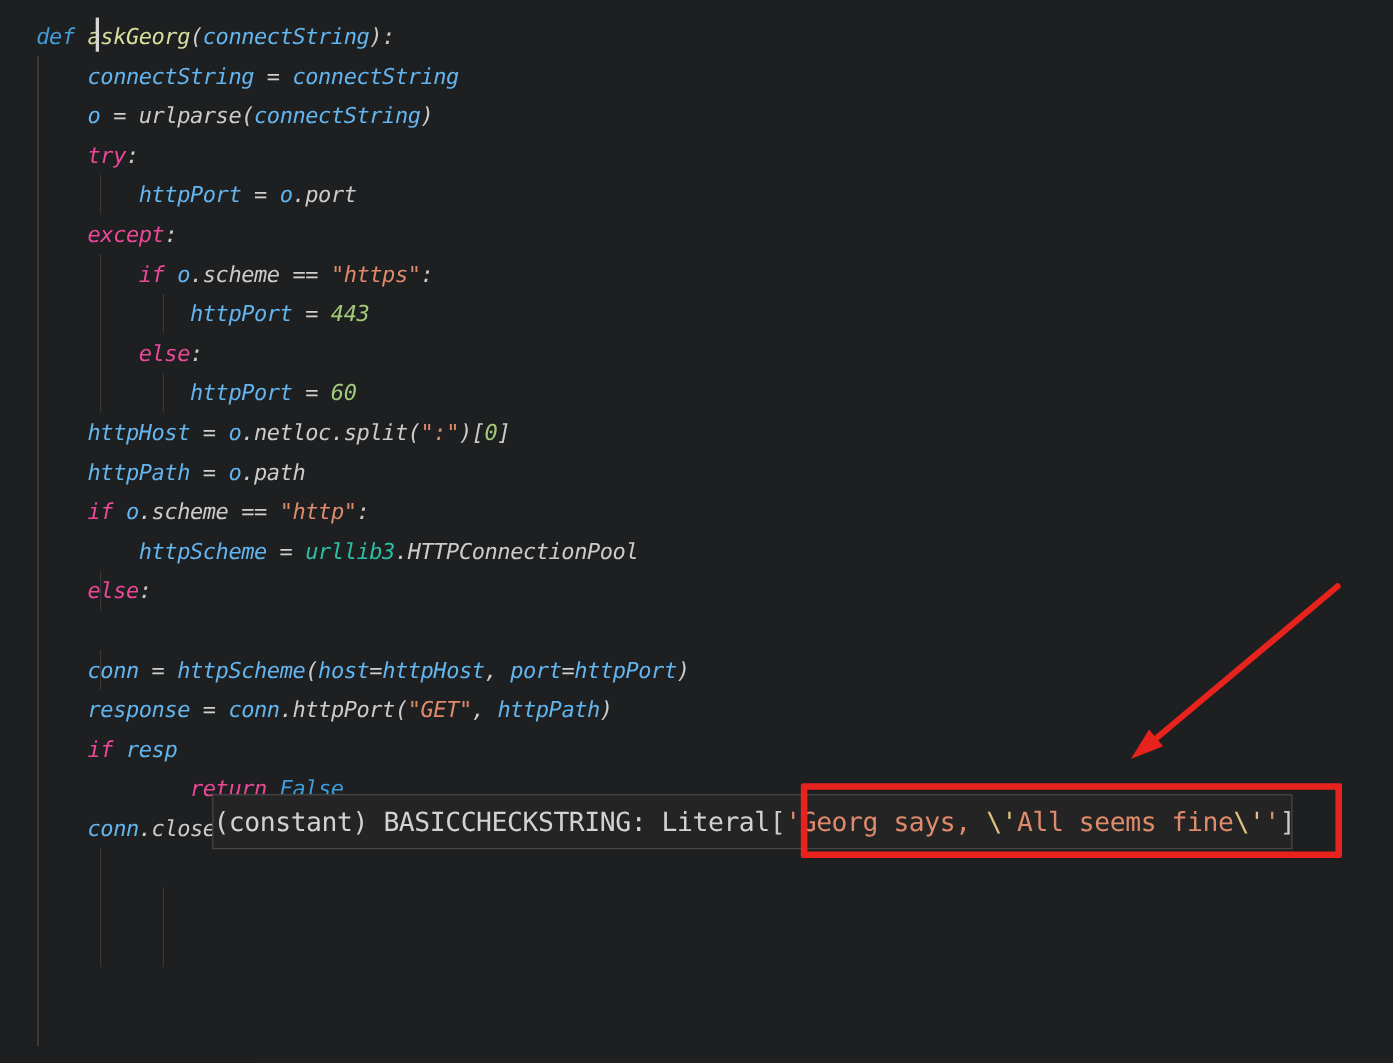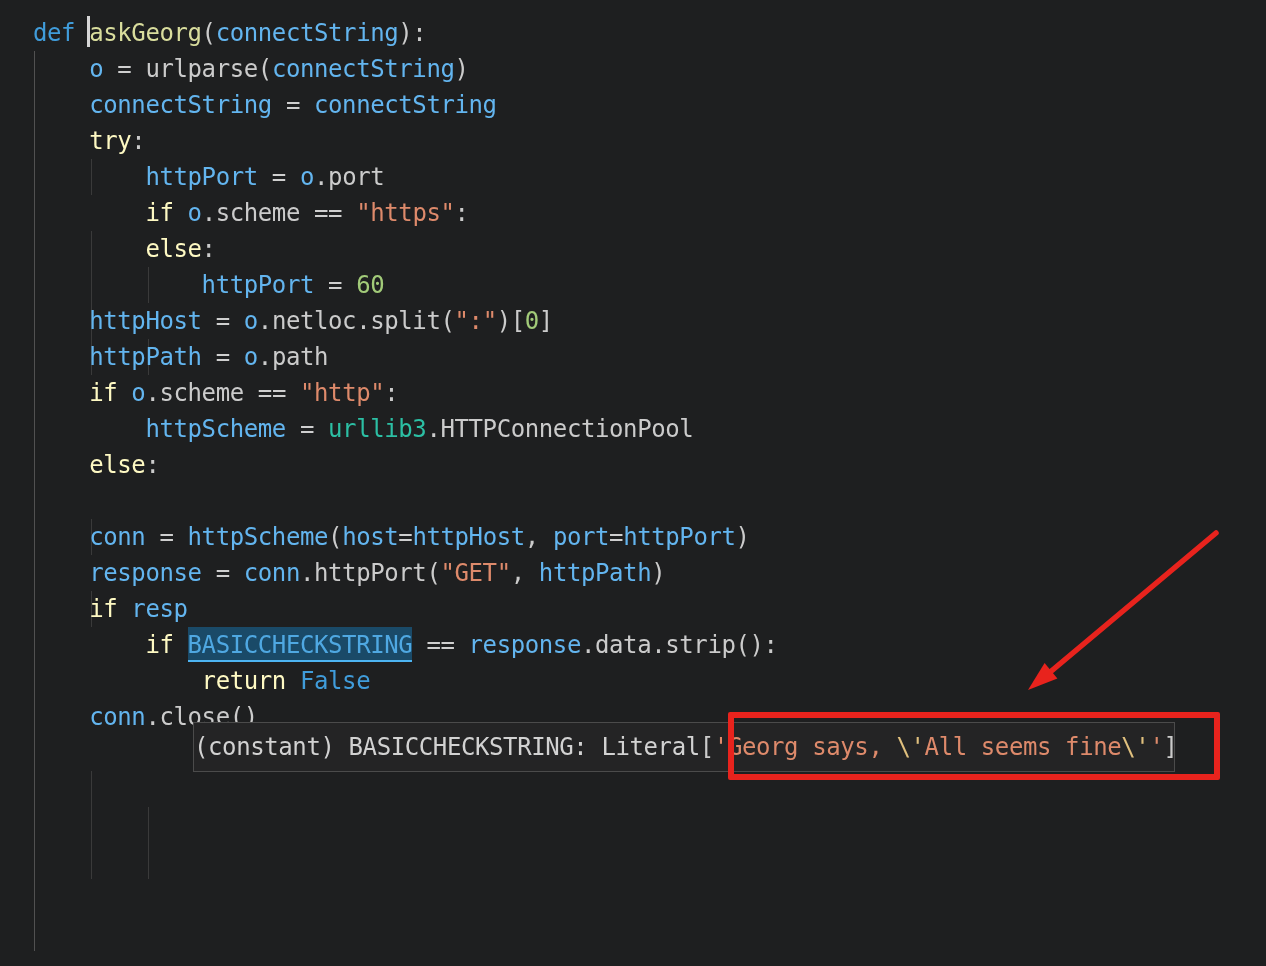--- a/index.html
+++ b/index.html
@@ -4,27 +4,27 @@
 <style>
   html,body{margin:0;padding:0;background:#1e1f20;}
   .screen{
     position:relative;width:1266px;height:966px;overflow:hidden;
     background:#1e1f20;
     font-family:"DejaVu Sans Mono","Liberation Mono",monospace;
   }
   
   #code-lines{position:absolute;left:0;top:15px;width:1266px;z-index:2;}
   .code-line{
-    height:36px;line-height:36px;font-size:24px;white-space:pre;
-    padding-left:33px;letter-spacing:-0.4px;
+    height:36px;line-height:36px;font-size:20px;white-space:pre;
+    padding-left:33px;letter-spacing:-0.4px;font-style:italic;
   }
   .tk-ws,.tk-pl{color:#cbcbcb}
   .tk-op{color:#cfcfcf}
   .tk-kw{color:#409cda}
-  .tk-ct{color:#fef9c3}
+  .tk-ct{color:#ec4899}
   .tk-fn{color:#d9dd9d}
   .tk-va{color:#63b5ef}
   .tk-co{color:#28b3f0}
   .tk-st{color:#de8a6b}
   .tk-es{color:#e0c07e}
   .tk-nu{color:#a2cb79}
   .tk-cl{color:#2cbfa4}
   .tk-hd{color:#d2d2d2}
   .tk-lk{
     color:#4fa8e2;background:#1a4a68;
@@ -66,37 +66,38 @@
   <div class="guide" style="left:91px;top:231px;height:144px"></div>
   <div class="guide" style="left:91px;top:519px;height:36px"></div>
   <div class="guide" style="left:91px;top:591px;height:36px"></div>
   <div class="guide" style="left:91px;top:771px;height:108px"></div>
   <div class="guide" style="left:148px;top:267px;height:36px"></div>
   <div class="guide" style="left:148px;top:339px;height:36px"></div>
   <div class="guide" style="left:148px;top:807px;height:72px"></div>
 
   <div id="code-lines">
       <div class="code-line"><span class="tk-kw">def </span><span class="tk-fn">askGeorg</span><span class="tk-pl">(</span><span class="tk-va">connectString</span><span class="tk-pl">):</span></div>
+      <div class="code-line"><span class="tk-ws">    </span><span class="tk-va">connectString</span><span class="tk-op"> = </span><span class="tk-va">connectString</span></div>
       <div class="code-line"><span class="tk-ws">    </span><span class="tk-va">o</span><span class="tk-op"> = </span><span class="tk-pl">urlparse(</span><span class="tk-va">connectString</span><span class="tk-pl">)</span></div>
-      <div class="code-line"><span class="tk-ws">    </span><span class="tk-va">connectString</span><span class="tk-op"> = </span><span class="tk-va">connectString</span></div>
       <div class="code-line"><span class="tk-ws">    </span><span class="tk-ct">try</span><span class="tk-pl">:</span></div>
       <div class="code-line"><span class="tk-ws">        </span><span class="tk-va">httpPort</span><span class="tk-op"> = </span><span class="tk-va">o</span><span class="tk-pl">.port</span></div>
+      <div class="code-line"><span class="tk-ws">    </span><span class="tk-ct">except</span><span class="tk-pl">:</span></div>
       <div class="code-line"><span class="tk-ws">        </span><span class="tk-ct">if </span><span class="tk-va">o</span><span class="tk-pl">.scheme </span><span class="tk-op">== </span><span class="tk-st">"https"</span><span class="tk-pl">:</span></div>
+      <div class="code-line"><span class="tk-ws">            </span><span class="tk-va">httpPort</span><span class="tk-op"> = </span><span class="tk-nu">443</span></div>
       <div class="code-line"><span class="tk-ws">        </span><span class="tk-ct">else</span><span class="tk-pl">:</span></div>
       <div class="code-line"><span class="tk-ws">            </span><span class="tk-va">httpPort</span><span class="tk-op"> = </span><span class="tk-nu">60</span></div>
       <div class="code-line"><span class="tk-ws">    </span><span class="tk-va">httpHost</span><span class="tk-op"> = </span><span class="tk-va">o</span><span class="tk-pl">.netloc.split(</span><span class="tk-st">":"</span><span class="tk-pl">)[</span><span class="tk-nu">0</span><span class="tk-pl">]</span></div>
       <div class="code-line"><span class="tk-ws">    </span><span class="tk-va">httpPath</span><span class="tk-op"> = </span><span class="tk-va">o</span><span class="tk-pl">.path</span></div>
       <div class="code-line"><span class="tk-ws">    </span><span class="tk-ct">if </span><span class="tk-va">o</span><span class="tk-pl">.scheme </span><span class="tk-op">== </span><span class="tk-st">"http"</span><span class="tk-pl">:</span></div>
       <div class="code-line"><span class="tk-ws">        </span><span class="tk-va">httpScheme</span><span class="tk-op"> = </span><span class="tk-cl">urllib3</span><span class="tk-pl">.HTTPConnectionPool</span></div>
       <div class="code-line"><span class="tk-ws">    </span><span class="tk-ct">else</span><span class="tk-pl">:</span></div>
       <div class="code-line"></div>
       <div class="code-line"><span class="tk-ws">    </span><span class="tk-va">conn</span><span class="tk-op"> = </span><span class="tk-va">httpScheme</span><span class="tk-pl">(</span><span class="tk-va">host</span><span class="tk-op">=</span><span class="tk-va">httpHost</span><span class="tk-pl">, </span><span class="tk-va">port</span><span class="tk-op">=</span><span class="tk-va">httpPort</span><span class="tk-pl">)</span></div>
       <div class="code-line"><span class="tk-ws">    </span><span class="tk-va">response</span><span class="tk-op"> = </span><span class="tk-va">conn</span><span class="tk-pl">.httpPort(</span><span class="tk-st">"GET"</span><span class="tk-pl">, </span><span class="tk-va">httpPath</span><span class="tk-pl">)</span></div>
       <div class="code-line"><span class="tk-ws">    </span><span class="tk-ct">if </span><span class="tk-va">resp</span></div>
-      <div class="code-line"><span class="tk-ws">        </span><span class="tk-ct">if </span><span class="tk-lk">BASICCHECKSTRING</span><span class="tk-op"> == </span><span class="tk-va">response</span><span class="tk-pl">.data.strip():</span></div>
       <div class="code-line"><span class="tk-ws">            </span><span class="tk-ct">return </span><span class="tk-kw">False</span></div>
       <div class="code-line"><span class="tk-ws">    </span><span class="tk-va">conn</span><span class="tk-pl">.close()</span></div>
     </div>
 
   <div id="cursor"></div>
 
   <div id="tooltip"><span class="tk-hd">(constant) BASICCHECKSTRING: Literal</span><span class="tk-pl">[</span><span class="tk-st">'Georg says, </span><span class="tk-es">\'</span><span class="tk-st">All seems fine</span><span class="tk-es">\'</span><span class="tk-st">'</span><span class="tk-pl">]</span></div>
 
   <div id="anno-box"></div>
 

